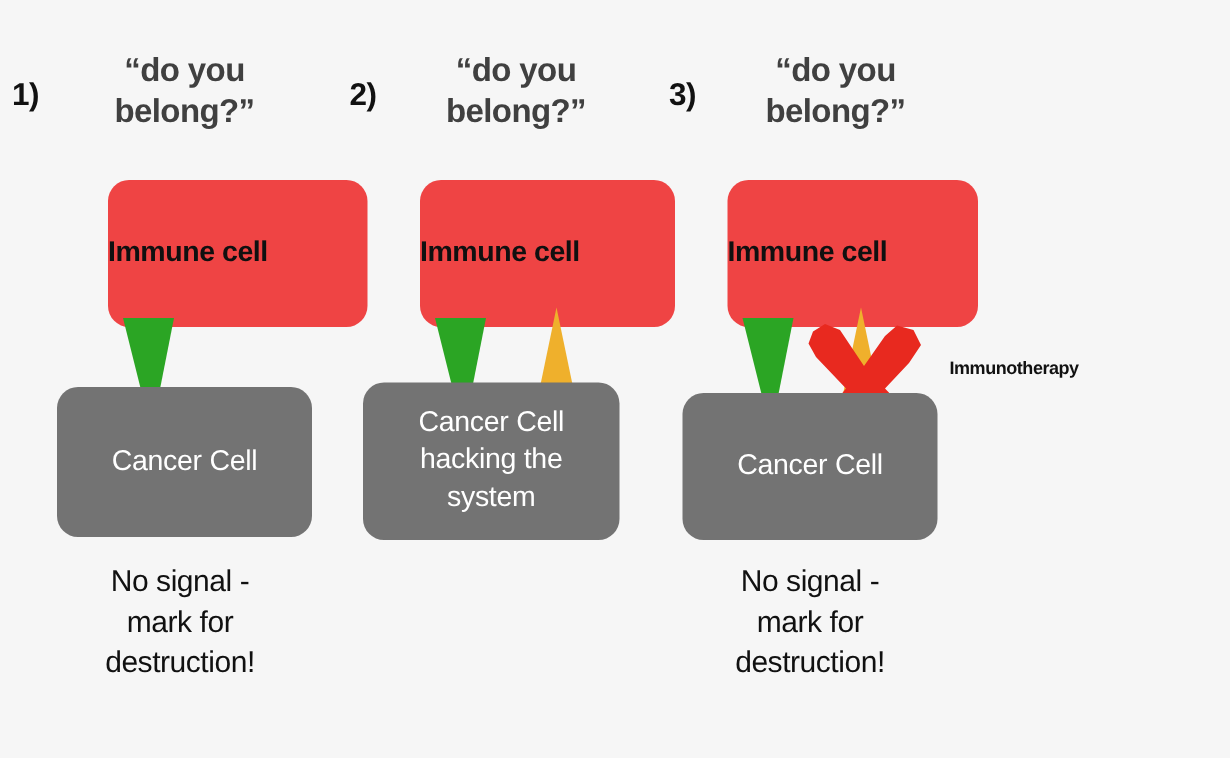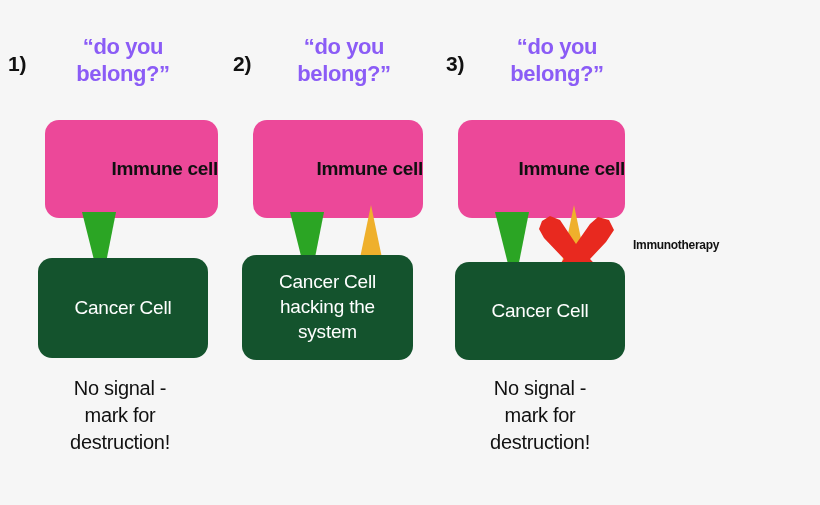--- a/index.html
+++ b/index.html
@@ -28,42 +28,43 @@
     position: absolute;
     font-size: 21px;
     font-weight: bold;
     color: #111111;
     letter-spacing: -0.3px;
   }
   .question {
     position: absolute;
     font-size: 22px;
     font-weight: bold;
-    color: #8b5cf6;
+    color: #404040;
     line-height: 1.22;
     text-align: center;
     letter-spacing: -0.4px;
   }
   .immune-box {
     position: absolute;
-    background: #ec4899;
+    background: #ef4444;
     border-radius: 14px;
     display: flex;
     align-items: center;
-    justify-content: flex-end;
+    justify-content: flex-start;
+    margin-left: 27px;
   }
   .immune-label {
     font-size: 19px;
     font-weight: bold;
     color: #101010;
     letter-spacing: -0.3px;
   }
   .cancer-box {
     position: absolute;
-    background: #14532d;
+    background: #737373;
     border-radius: 14px;
     display: flex;
     align-items: center;
     justify-content: center;
     text-align: center;
   }
   .cancer-label {
     font-size: 19px;
     color: #ffffff;
     line-height: 1.3;

